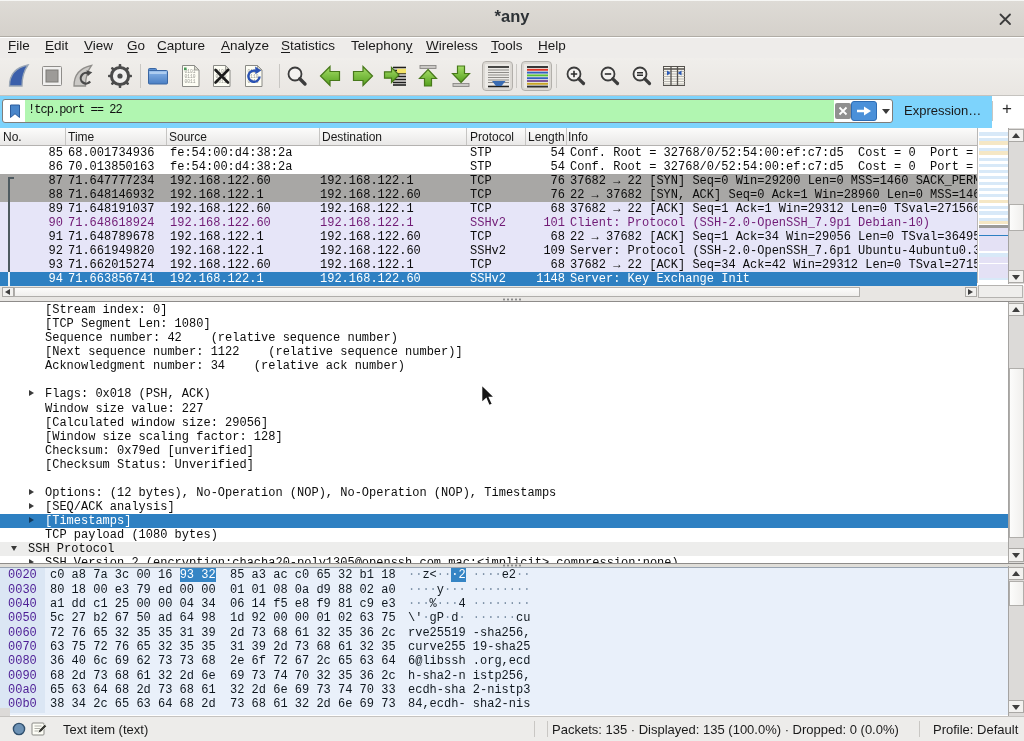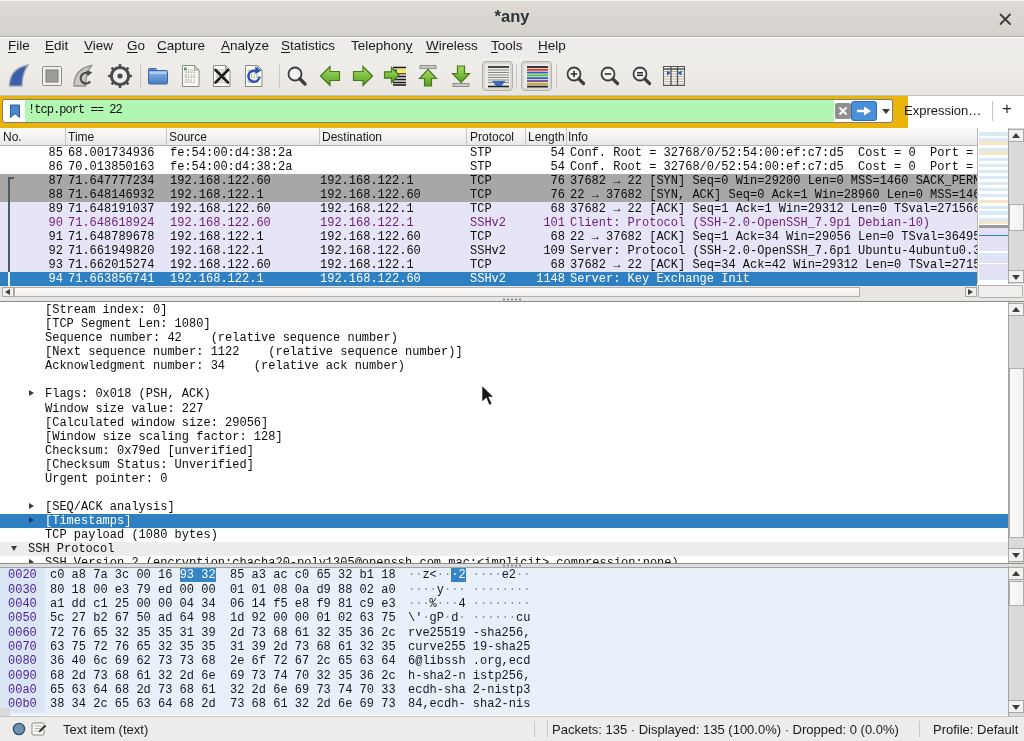--- a/index.html
+++ b/index.html
@@ -11,21 +11,21 @@
 
 #menu{left:0;top:38px;width:1024px;height:20px;background:#eeecea;font-size:13.5px;color:#1a1a1a}
 #menu span{position:absolute;top:0px}
 #menu u{text-decoration:underline;text-underline-offset:2px}
 
 #tbar{left:0;top:58px;width:1024px;height:38px;background:linear-gradient(#f0eeeb,#e9e6e2);border-bottom:1px solid #c5c3bf}
 .tsep{position:absolute;top:64px;width:1px;height:24px;background:#c9c7c3}
 .ticon{position:absolute;top:63px;width:26px;height:26px}
 .tframe{position:absolute;top:61px;width:31px;height:30px;border:1px solid #b2afaa;border-radius:4px;background:#eceae6;box-shadow:inset 0 0 0 2px #dbd8d3}
 
-#fbar{left:0;top:96px;width:908px;height:32px;background:#eab308}
+#fbar{left:0;top:96px;width:992px;height:32px;background:#7dd3fc}
 #ffield{position:absolute;left:2px;top:3px;width:891px;height:24px;border:1px solid #7f7d7a;border-radius:3px;background:#fff;overflow:hidden}
 #fgreen{position:absolute;left:22px;top:0;width:809px;height:22px;background:#b1f6b1}
 #ftext{position:absolute;left:25px;top:3px;font-size:12px;letter-spacing:-0.95px;color:#111}
 
 #phead{left:0;top:128px;width:1024px;height:18px;background:linear-gradient(#fcfcfb,#e9e8e7);border-bottom:1px solid #b4b2b0;font-size:12px;color:#1a1a1a}
 #phead span{position:absolute;top:2px}
 #phead i{position:absolute;top:0;width:1px;height:17px;background:#c6c5c3;font-style:normal}
 
 .prow{position:absolute;left:0;width:977px;height:14px;font-size:12px;line-height:14px;white-space:pre;color:#0c0c0c}
 .prow span{position:absolute;top:0}
@@ -357,21 +357,21 @@
     <div class="dline mono" style="top:15.08px"><span style="position:absolute;left:45px">[TCP Segment Len: 1080]</span></div>
     <div class="dline mono" style="top:29.16px"><span style="position:absolute;left:45px">Sequence number: 42    (relative sequence number)</span></div>
     <div class="dline mono" style="top:43.24px"><span style="position:absolute;left:45px">[Next sequence number: 1122    (relative sequence number)]</span></div>
     <div class="dline mono" style="top:57.32px"><span style="position:absolute;left:45px">Acknowledgment number: 34    (relative ack number)</span></div>
     <div class="dline mono" style="top:85.48px"><span class="exp"></span><span style="position:absolute;left:45px">Flags: 0x018 (PSH, ACK)</span></div>
     <div class="dline mono" style="top:99.56px"><span style="position:absolute;left:45px">Window size value: 227</span></div>
     <div class="dline mono" style="top:113.64px"><span style="position:absolute;left:45px">[Calculated window size: 29056]</span></div>
     <div class="dline mono" style="top:127.72px"><span style="position:absolute;left:45px">[Window size scaling factor: 128]</span></div>
     <div class="dline mono" style="top:141.8px"><span style="position:absolute;left:45px">Checksum: 0x79ed [unverified]</span></div>
     <div class="dline mono" style="top:155.88px"><span style="position:absolute;left:45px">[Checksum Status: Unverified]</span></div>
-    <div class="dline mono" style="top:169.96px"><span style="position:absolute;left:45px">Urgent pointer: 0</span></div>
+    <div class="dline mono" style="top:184.04px"><span class="exp"></span><span style="position:absolute;left:45px">Options: (12 bytes), No-Operation (NOP), No-Operation (NOP), Timestamps</span></div>
     <div class="dline mono" style="top:212.2px;background:#2e80c2;color:#fff;height:14px"><span class="exp" style="border-left-color:#123a5e"></span><span style="position:absolute;left:45px">[Timestamps]</span></div>
     <div class="dline mono" style="top:198.12px"><span class="exp"></span><span style="position:absolute;left:45px">[SEQ/ACK analysis]</span></div>
     <div class="dline mono" style="top:226.28px"><span style="position:absolute;left:45px">TCP payload (1080 bytes)</span></div>
     <div class="dline mono" style="top:240.36px;background:#ededec;height:14px"><span class="abs" style="left:11px;top:4px;width:0;height:0;border-top:5px solid #3a3a3a;border-left:3.5px solid transparent;border-right:3.5px solid transparent"></span><span style="position:absolute;left:28px">SSH Protocol</span></div>
     <div class="dline mono" style="top:254.44px"><span class="exp"></span><span style="position:absolute;left:45px">SSH Version 2 (encryption:chacha20-poly1305@openssh.com mac:&lt;implicit&gt; compression:none)</span></div>
   </div>
 <div class="abs sbv" style="left:1008px;top:302px;width:16px;height:261px"></div>
 <div class="sbbtn" style="top:303px"></div>
 <div class="abs arr" style="left:1012px;top:307px;border-left:4px solid transparent;border-right:4px solid transparent;border-bottom:5.5px solid #3e3e3e"></div>
 <div class="abs sbthumb" style="top:368px;height:170px"></div>

